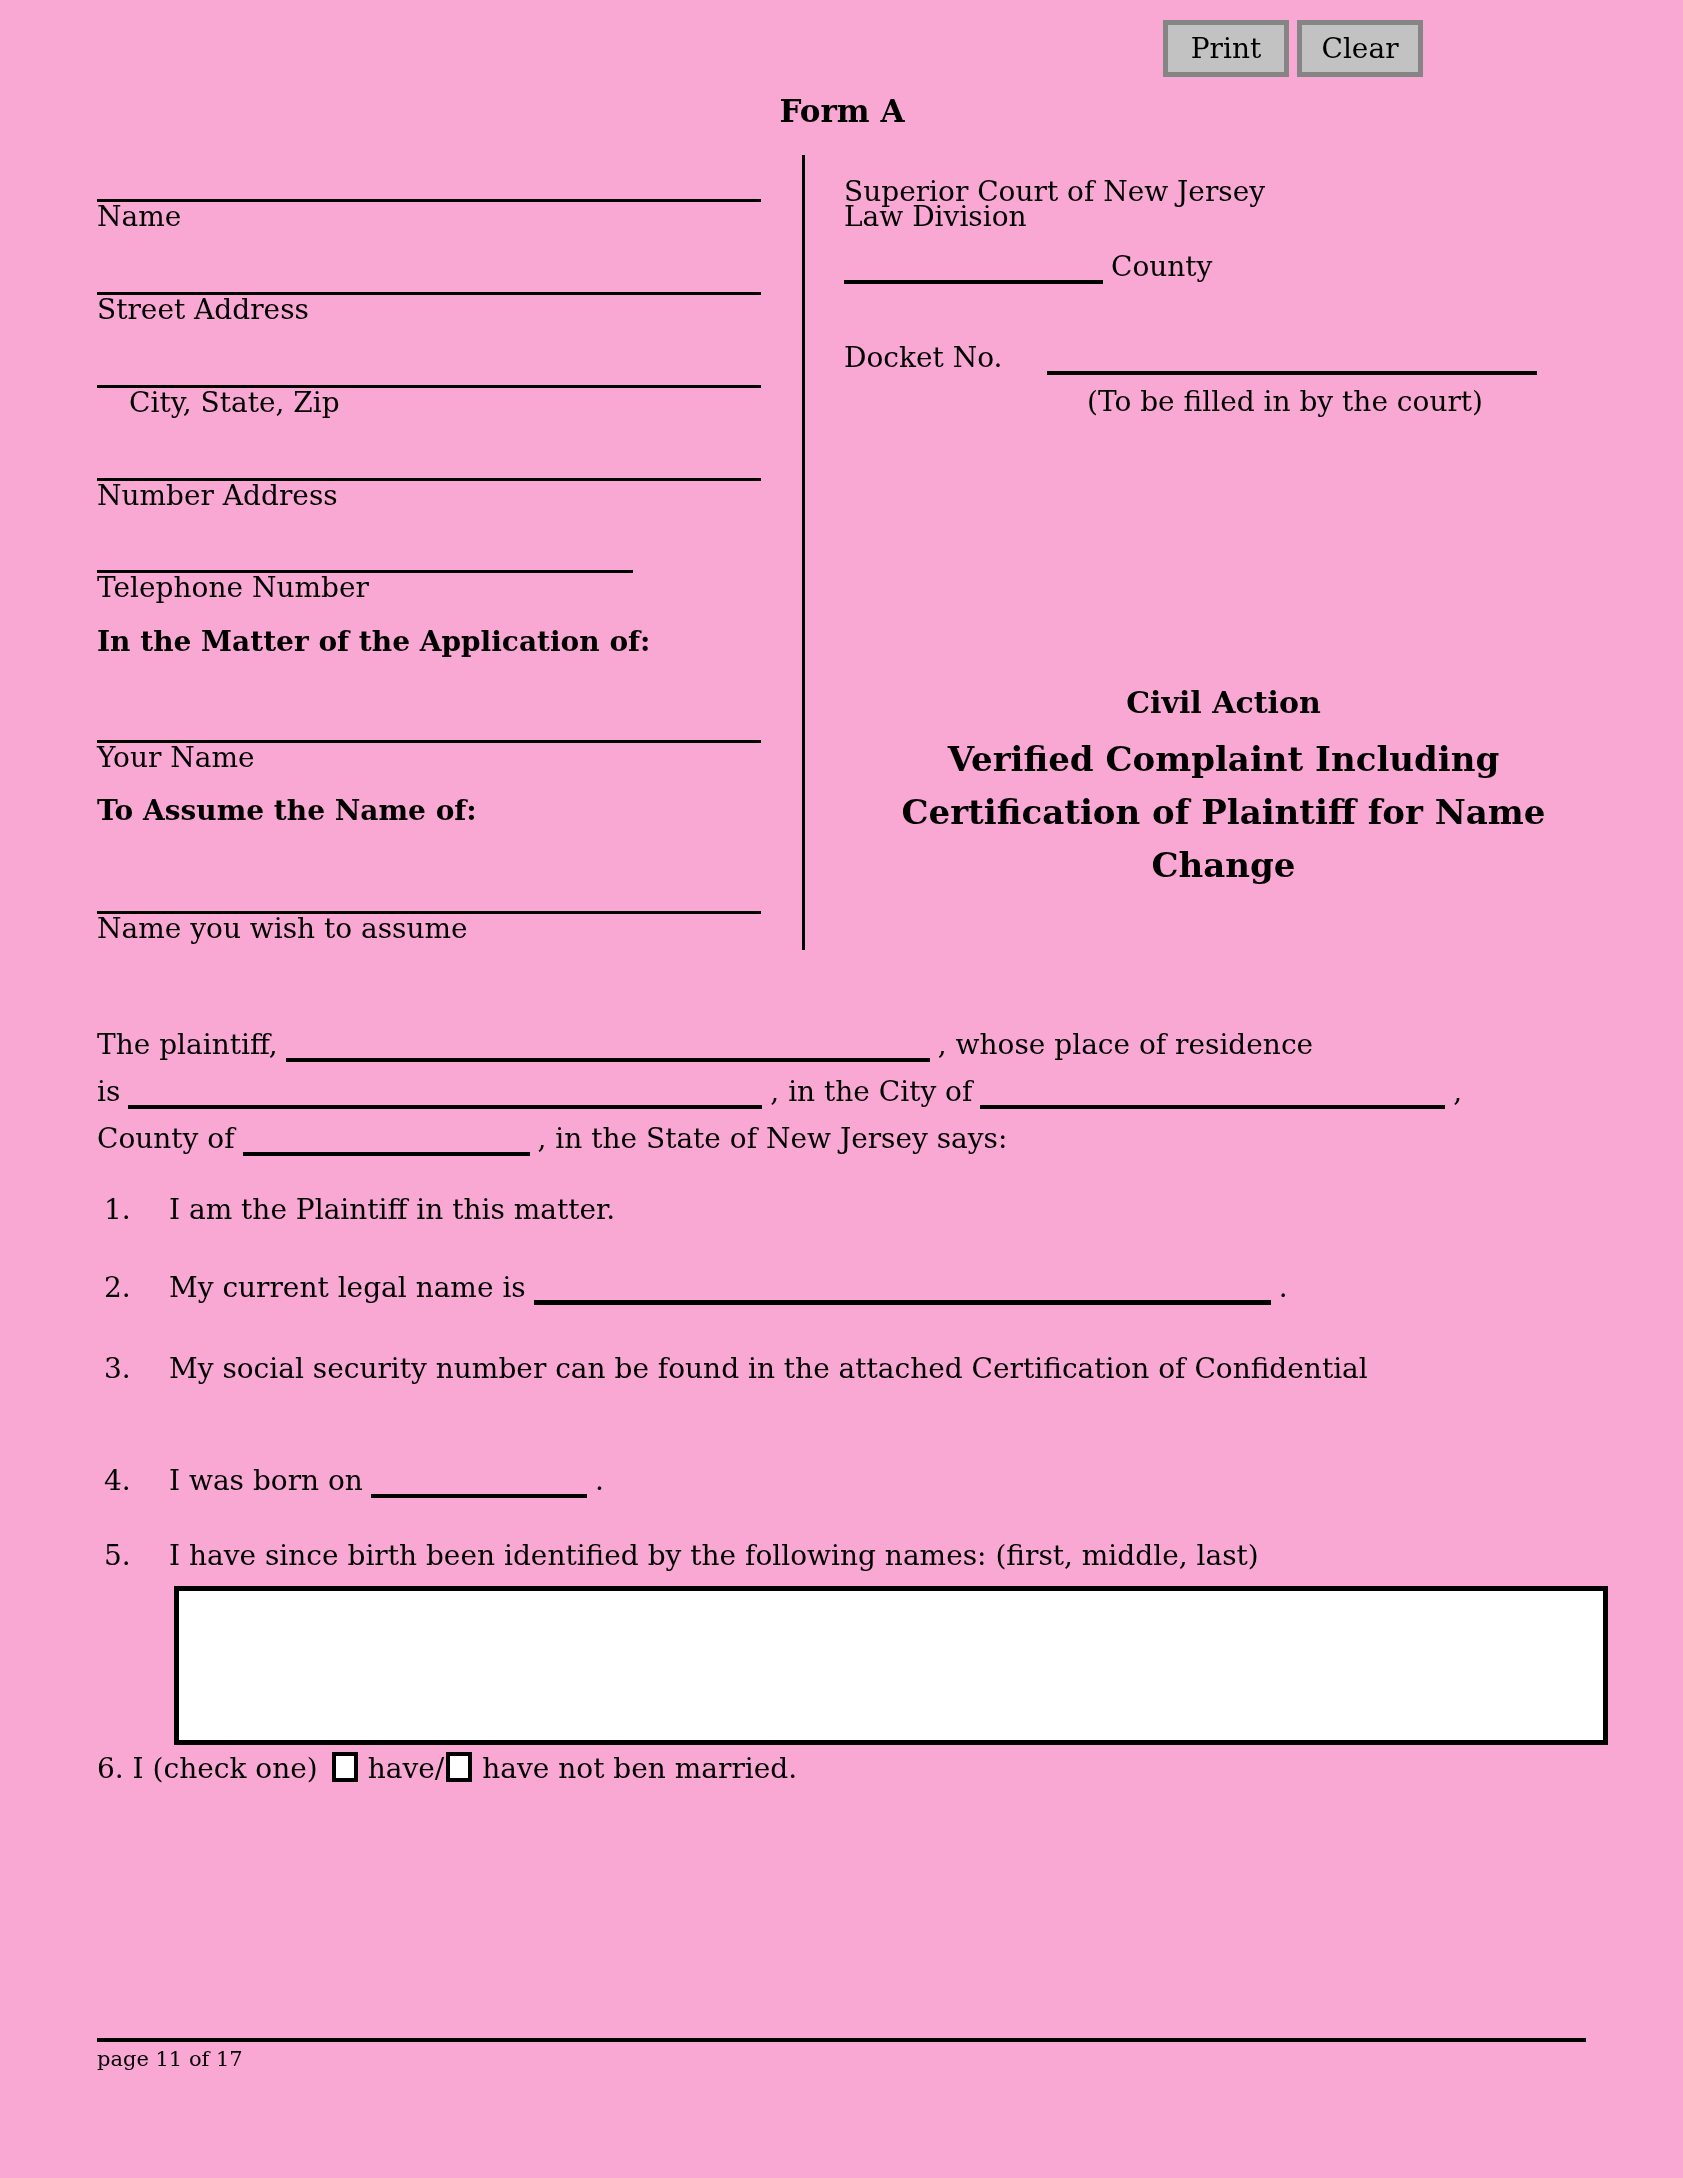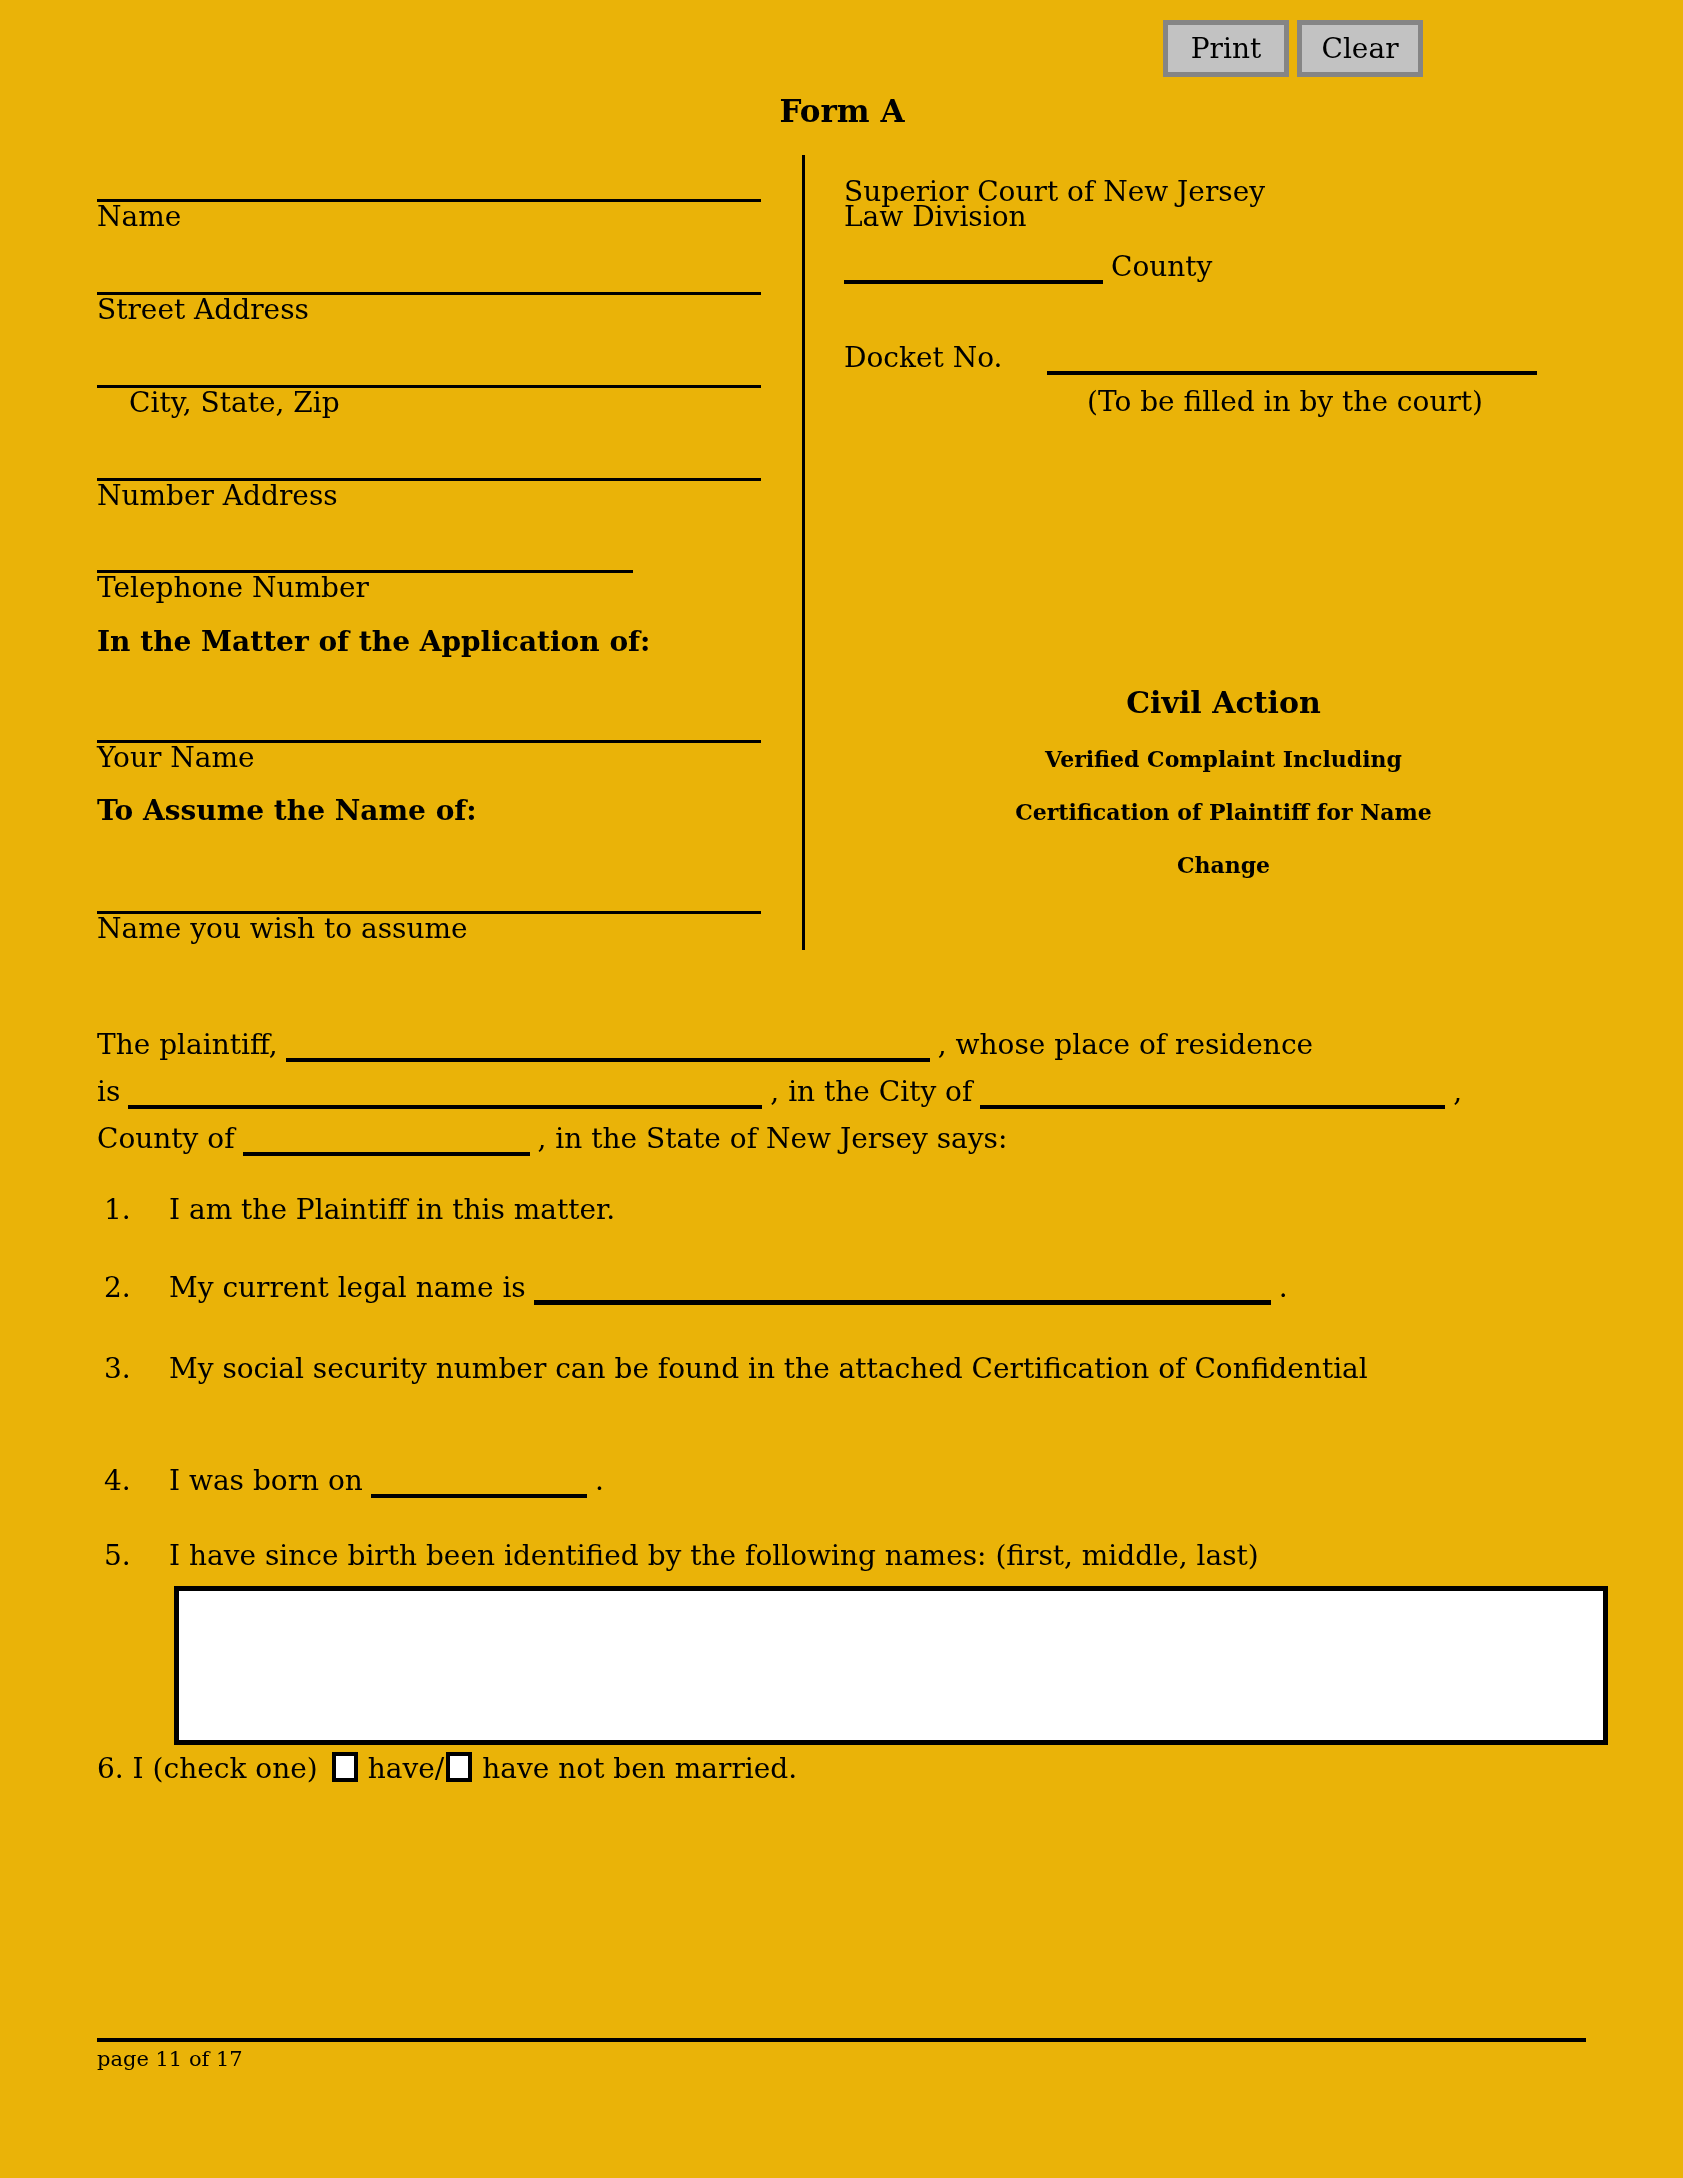--- a/index.html
+++ b/index.html
@@ -1,39 +1,39 @@
 <!DOCTYPE html>
 <html><head>
 <meta charset="utf-8">
 <style>
   html,body{margin:0;padding:0;background:#ffffff;}
   .page{
     position:relative;
     width:1683px;height:2178px;
-    background:#eab308;
+    background:#f9a8d4;
     color:#000000;
     font-family:"DejaVu Serif","Liberation Serif",serif;
     font-size:28px;
     overflow:hidden;
   }
   .abs{position:absolute;white-space:nowrap;line-height:1.15;}
   .bold{font-weight:bold;}
   .center{text-align:center;}
   .hline{position:absolute;height:0;border-top:3px solid #000;}
   .vline{position:absolute;width:3px;background:#000;}
   .blank{display:inline-block;height:0;border-bottom:4px solid #000;vertical-align:-8px;margin:0 8px;}
   .btn{
     position:absolute;display:flex;align-items:center;justify-content:center;
     background:#c2c2c2;border:5px solid #858585;box-sizing:border-box;
     font-size:28px;cursor:pointer;user-select:none;
   }
   .cb{display:inline-block;width:18px;height:22px;border:4px solid #000;vertical-align:-4px;background:#fff;}
   .num{display:inline-block;width:65px;}
   .item3text{display:inline-block;vertical-align:top;line-height:44px;white-space:nowrap;}
-  .titleblock{line-height:53px;font-weight:bold;font-size:22px;text-align:center;}
+  .titleblock{line-height:53px;font-weight:bold;font-size:34px;text-align:center;}
   .titleblock div{white-space:nowrap;}
   .namesbox{position:absolute;border:5px solid #000;box-sizing:border-box;background:#fff;}
   .footer-row{position:absolute;display:flex;justify-content:space-between;font-size:21px;}
 </style>
 </head>
 <body>
 
 <div class="page">
 
   <div class="btn" style="left:1163px;top:20px;width:126px;height:57px;">Print</div>

